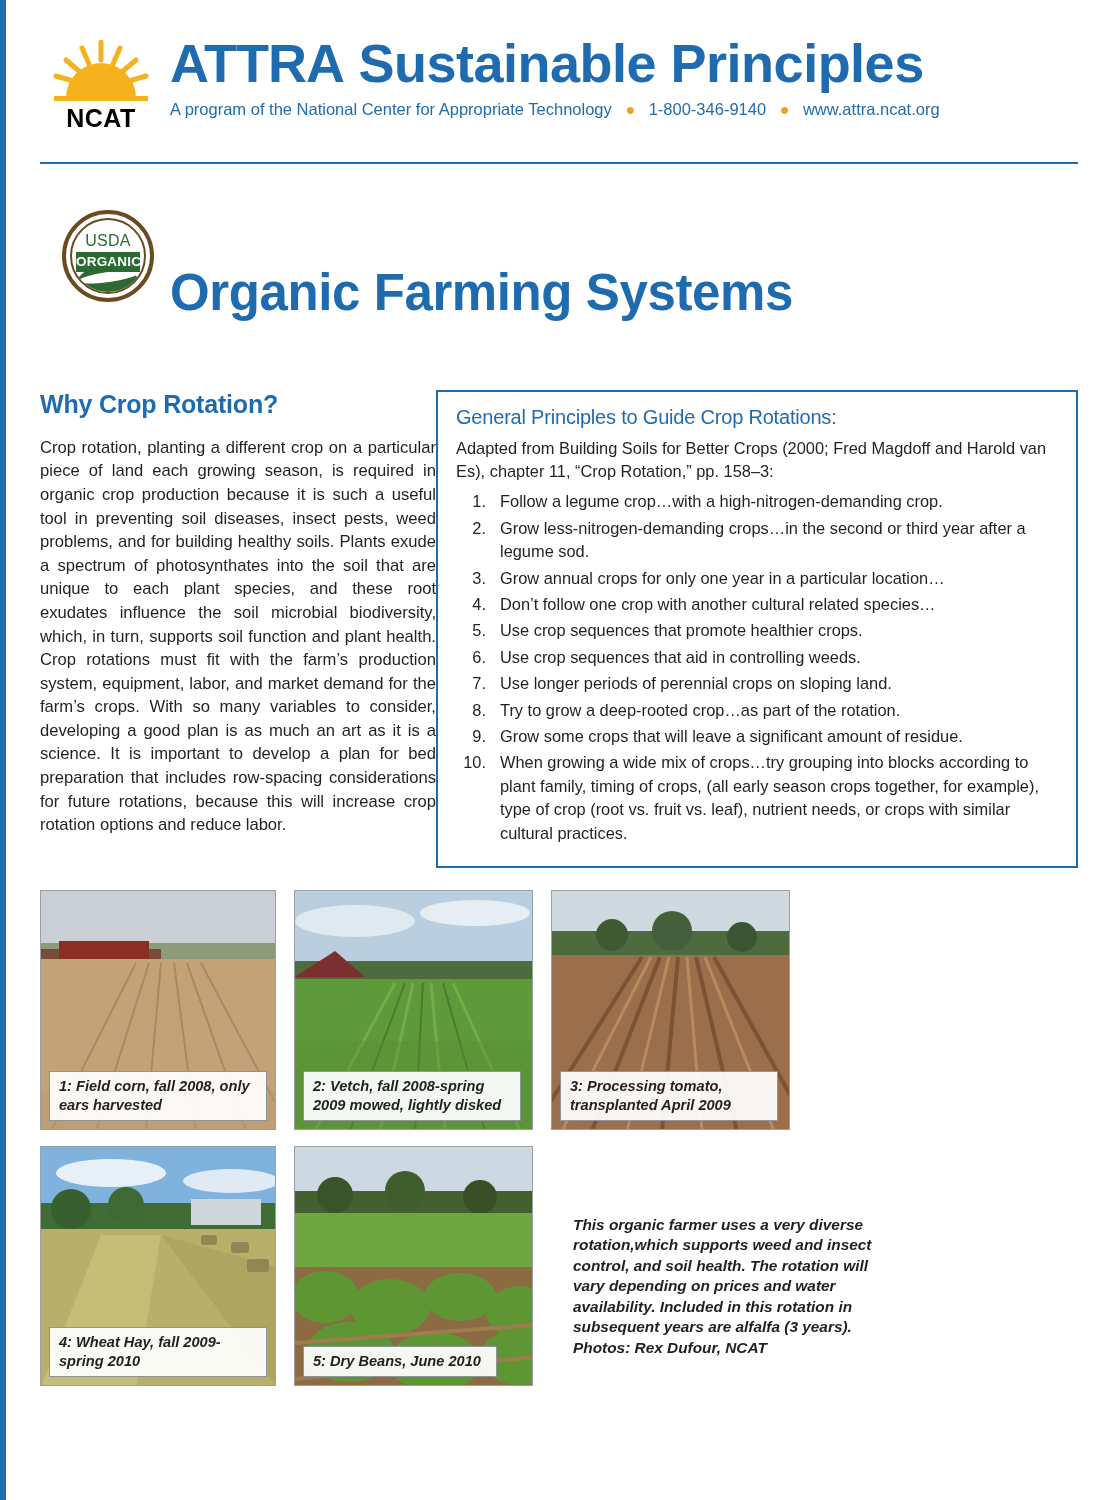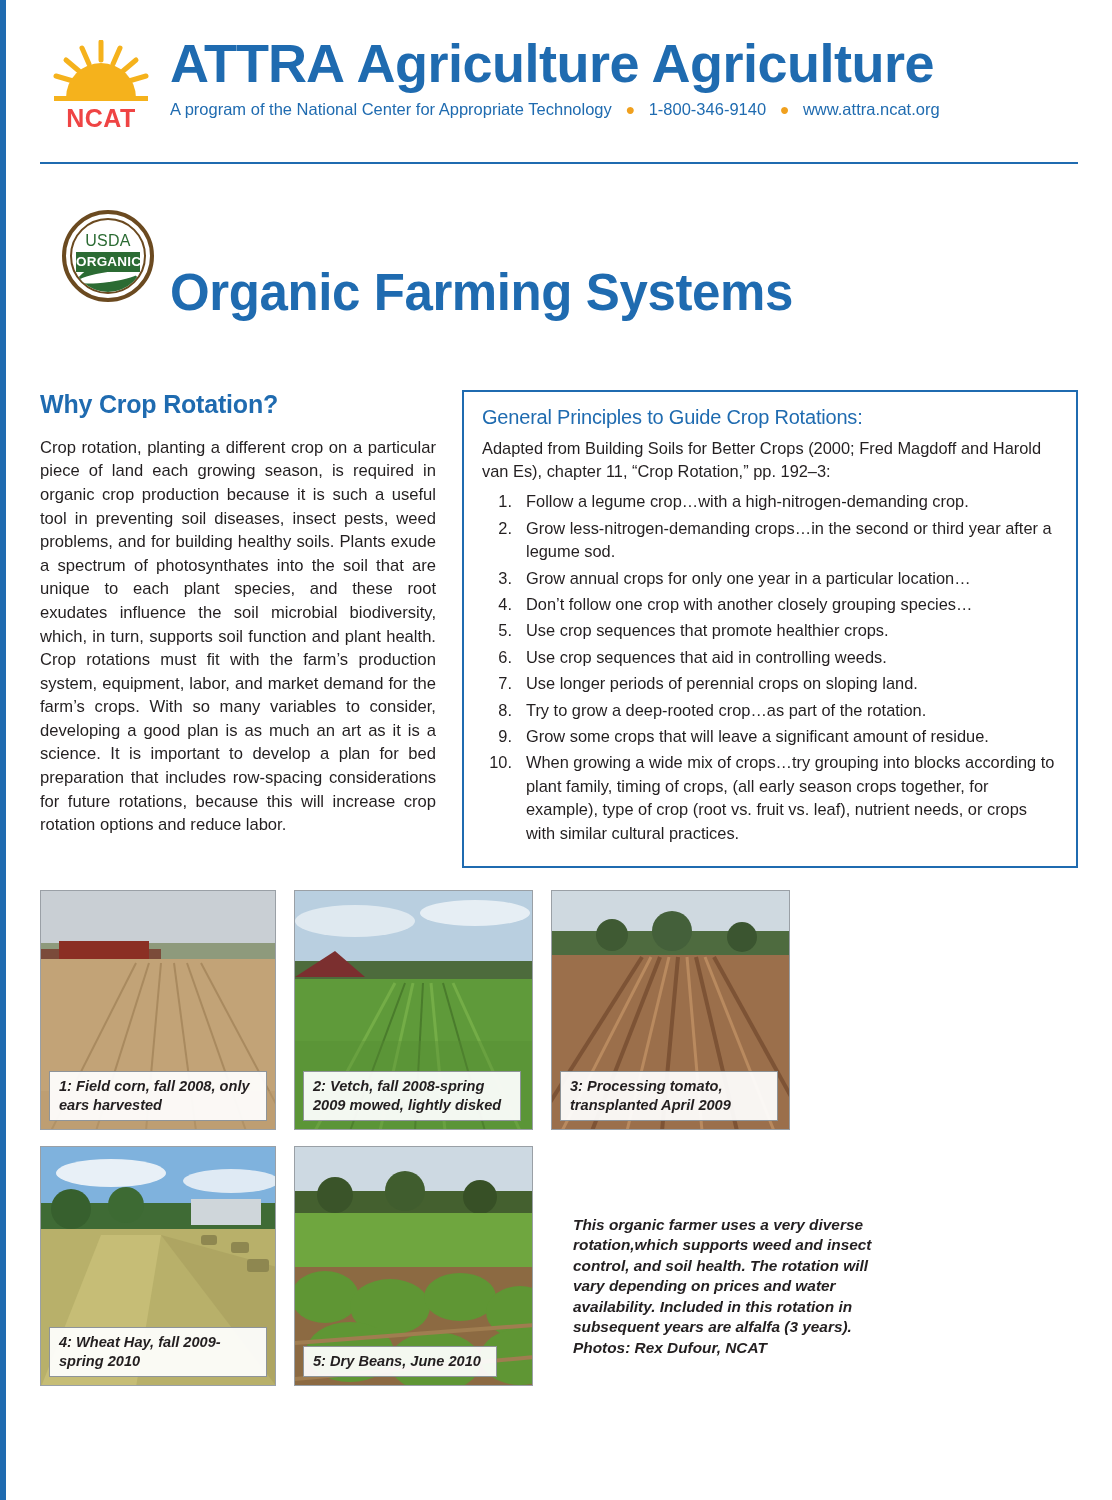--- a/index.html
+++ b/index.html
@@ -34,21 +34,21 @@
   .ncat-sun {
     position: relative;
     width: 110px; height: 62px;
     overflow: hidden;
   }
   .ncat-sun svg { display:block; }
   .ncat-word {
     font-weight: bold;
     font-size: 25px;
     letter-spacing: .5px;
-    color: #ef4444;
+    color: #000000;
     margin-top: 2px;
   }
   .header-titles {
     margin-left: 130px;
   }
   .attra-line {
     font-size: 54px;
     line-height: 58px;
     color: #1f6bb0;
     font-weight: bold;
@@ -141,21 +141,20 @@
     font-size: 51px;
     line-height: 59px;
     font-weight: bold;
     color: #1f6bb0;
     letter-spacing: -0.4px;
   }
   
   .body-wrap {
     display: flex;
     margin: 26px 34px 0 34px;
-    gap: 26px;
     align-items: flex-start;
   }
   .col-left { width: 396px; }
   .h2 {
     font-size: 25px;
     font-weight: bold;
     color: #1f6bb0;
     margin: 0 0 6px 0;
     letter-spacing: -0.2px;
   }
@@ -267,21 +266,21 @@
           <path d="M20 58 A35 35 0 0 1 90 58 Z" fill="#f5b21c"></path>
           <rect x="8" y="56" width="94" height="5" fill="#f5b21c"></rect>
         </svg>
       </div>
       <div class="ncat-word">NCAT</div>
     </div>
 
     <div class="header-titles">
       <div class="attra-line">
         <span class="bold">ATTRA</span>
-        <span>Agriculture Agriculture</span>
+        <span>Sustainable Principles</span>
       </div>
       <div class="attra-sub">
         <span>A program of the National Center for Appropriate Technology</span>
         <span class="dot">●</span>
         <span>1-800-346-9140</span>
         <span class="dot">●</span>
         <span>www.attra.ncat.org</span>
       </div>
     </div>
     <div class="header-rule"></div>
@@ -303,26 +302,26 @@
 
   <div class="body-wrap">
 
     <div class="col-left">
       <h2 class="h2">Why Crop Rotation?</h2>
       <p class="body-text">Crop rotation, planting a different crop on a particular piece of land each growing season, is required in organic crop production because it is such a useful tool in preventing soil diseases, insect pests, weed problems, and for building healthy soils. Plants exude a spectrum of photosynthates into the soil that are unique to each plant species, and these root exudates influence the soil microbial biodiversity, which, in turn, supports soil function and plant health. Crop rotations must fit with the farm’s production system, equipment, labor, and market demand for the farm’s crops. With so many variables to consider, developing a good plan is as much an art as it is a science. It is important to develop a plan for bed preparation that includes row-spacing considerations for future rotations, because this will increase crop rotation options and reduce labor.</p>
     </div>
 
     <div class="panel">
       <h3>General Principles to Guide Crop Rotations:</h3>
-      <div class="panel-intro">Adapted from Building Soils for Better Crops (2000; Fred Magdoff and Harold van Es), chapter 11, “Crop Rotation,” pp. 192–3:</div>
+      <div class="panel-intro">Adapted from Building Soils for Better Crops (2000; Fred Magdoff and Harold van Es), chapter 11, “Crop Rotation,” pp. 158–3:</div>
       <ol class="principles">
         <li><span class="num">1.</span><span>Follow a legume crop…with a high-nitrogen-demanding crop.</span></li>
         <li><span class="num">2.</span><span>Grow less-nitrogen-demanding crops…in the second or third year after a legume sod.</span></li>
         <li><span class="num">3.</span><span>Grow annual crops for only one year in a particular location…</span></li>
-        <li><span class="num">4.</span><span>Don’t follow one crop with another closely grouping species…</span></li>
+        <li><span class="num">4.</span><span>Don’t follow one crop with another cultural related species…</span></li>
         <li><span class="num">5.</span><span>Use crop sequences that promote healthier crops.</span></li>
         <li><span class="num">6.</span><span>Use crop sequences that aid in controlling weeds.</span></li>
         <li><span class="num">7.</span><span>Use longer periods of perennial crops on sloping land.</span></li>
         <li><span class="num">8.</span><span>Try to grow a deep-rooted crop…as part of the rotation.</span></li>
         <li><span class="num">9.</span><span>Grow some crops that will leave a significant amount of residue.</span></li>
         <li><span class="num">10.</span><span>When growing a wide mix of crops…try grouping into blocks according to plant family, timing of crops, (all early season crops together, for example), type of crop (root vs. fruit vs. leaf), nutrient needs, or crops with similar cultural practices.</span></li>
       </ol>
     </div>
   </div>
 

